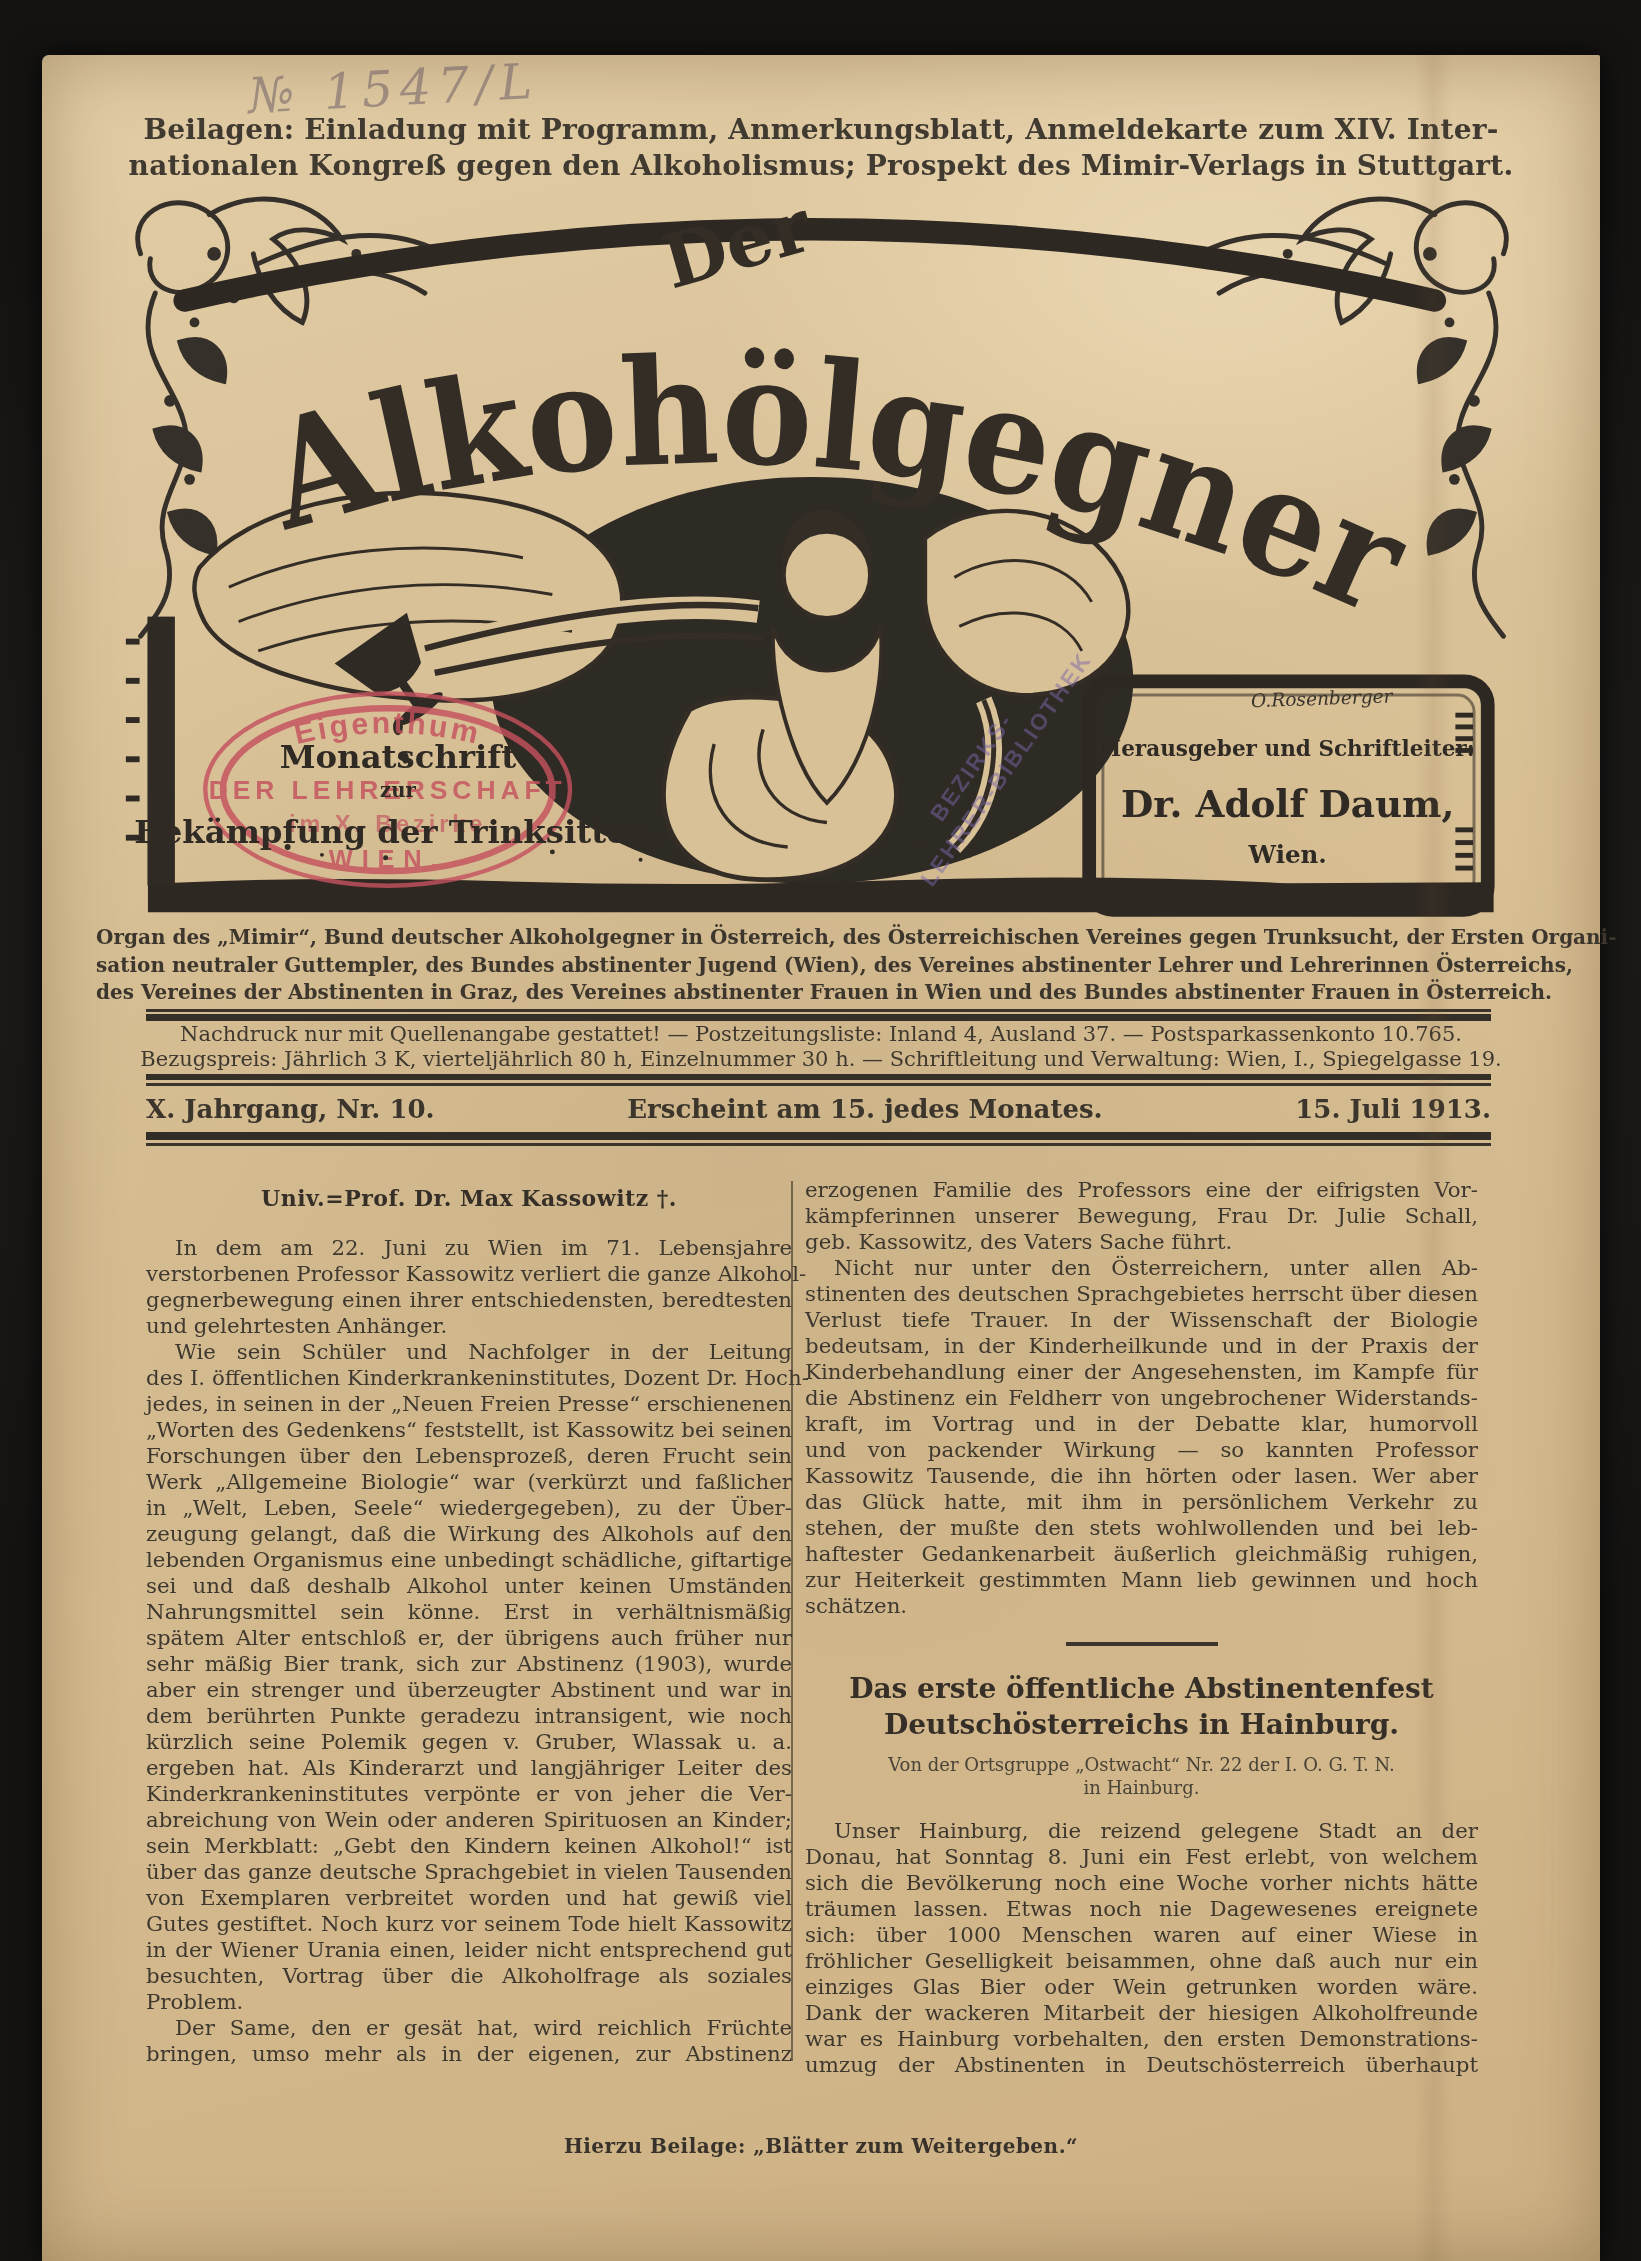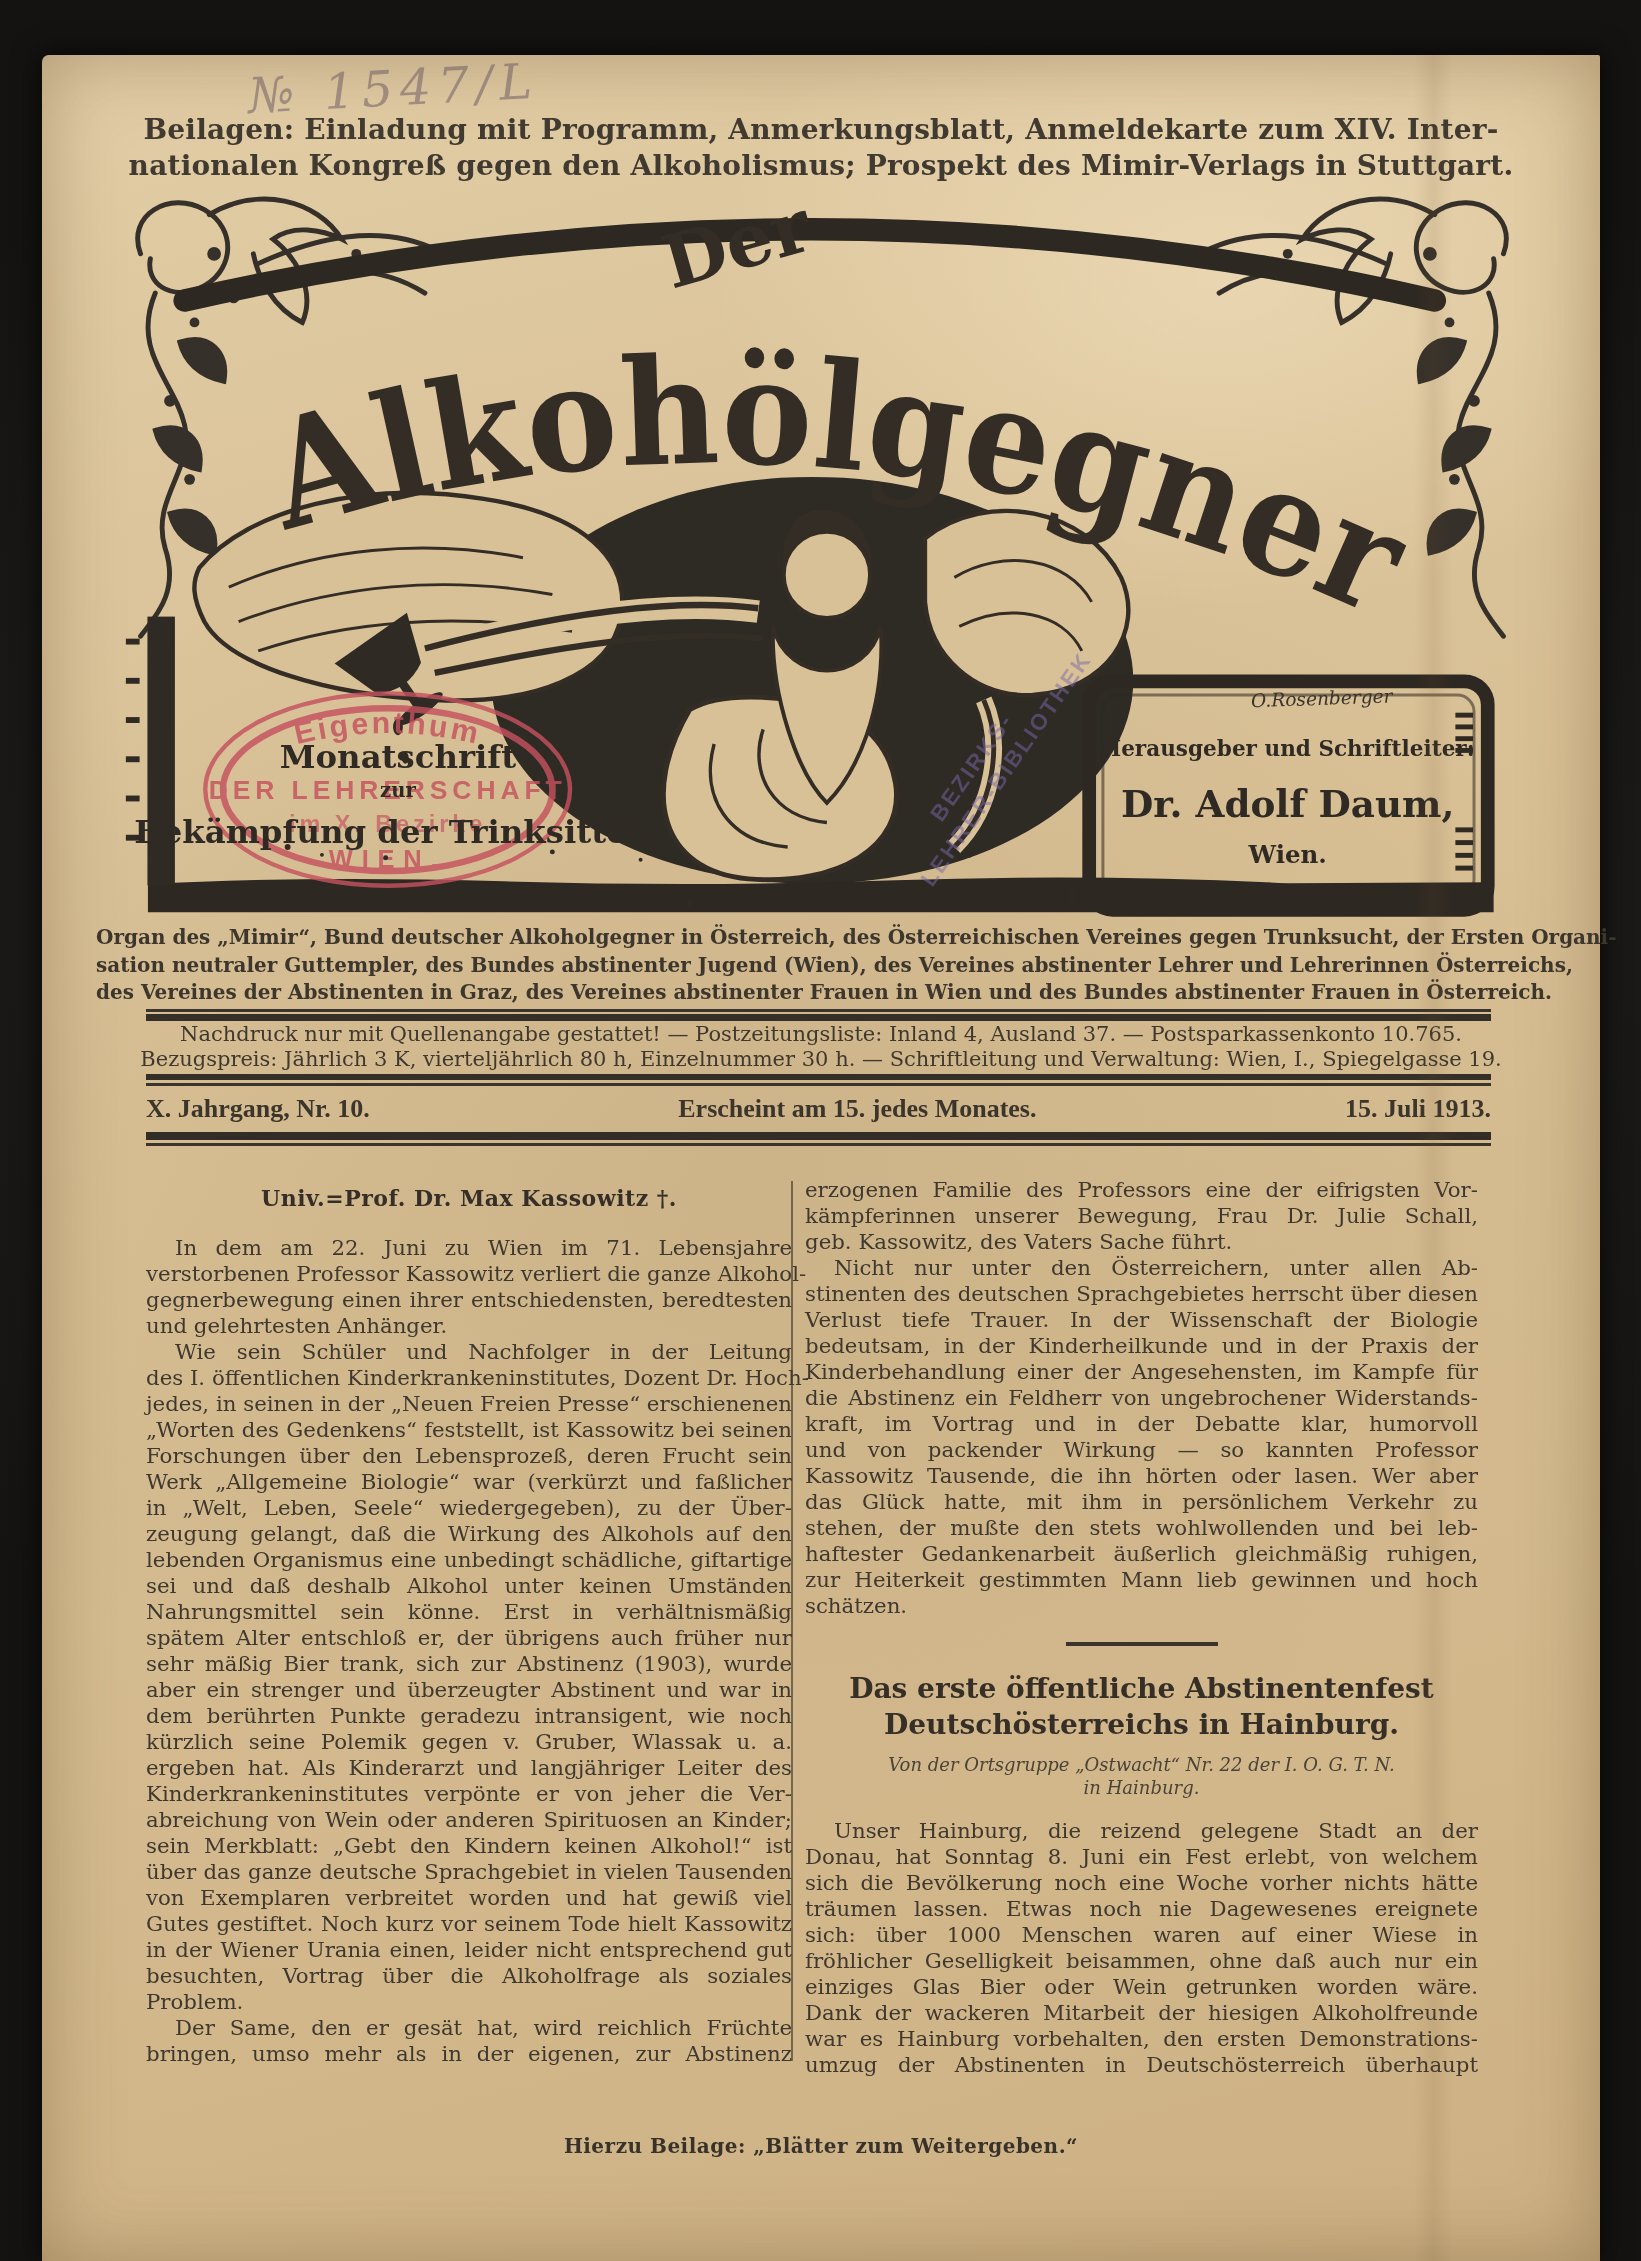--- a/index.html
+++ b/index.html
@@ -39,32 +39,32 @@
   .rule-a::after{content:'';position:absolute;top:5.4px;left:0;right:0;height:6.4px;background:#342f27;}
   .rule-b{top:1019px;height:11.8px;}
   .rule-b::before{content:'';position:absolute;top:0;left:0;right:0;height:6.4px;background:#342f27;}
   .rule-b::after{content:'';position:absolute;top:9.3px;left:0;right:0;height:2.5px;background:#3a342c;}
   .rule-c{top:1077px;height:14.7px;}
   .rule-c::before{content:'';position:absolute;top:0;left:0;right:0;height:7.8px;background:#322d26;}
   .rule-c::after{content:'';position:absolute;top:10.8px;left:0;right:0;height:2.9px;background:#3a342c;}
   .imprint{position:absolute;left:0;right:0;top:967px;text-align:center;}
   .imprint div{font-size:21px;line-height:24.5px;color:#3e382f;white-space:nowrap;}
   .issue-bar{position:absolute;left:104px;width:1345px;top:1039px;display:flex;
-    justify-content:space-between;align-items:baseline;font-family:Liberation Serif, serif;}
+    justify-content:space-between;align-items:baseline;}
   .issue-bar span{font-size:26px;font-weight:bold;color:#3b352c;white-space:nowrap;}
   .col{position:absolute;top:1122px;}
   .col-left{left:104px;width:646px;}
   .col-right{left:763px;width:673px;}
   .col-divider{position:absolute;left:749px;top:1126px;width:2px;height:880px;background:rgba(66,59,48,.65);}
   .col-heading{font-size:22px;font-weight:bold;text-align:center;line-height:34px;
     margin:3.9px 0 20.6px 0;color:#362f27;letter-spacing:0.5px;white-space:nowrap;}
   .heading-block{margin:25.5px 0 3.9px 0;}
   .heading-block div{font-size:28px;font-weight:bold;text-align:center;line-height:36px;
     color:#362f27;white-space:nowrap;}
-  .subheading-block{margin:9.8px 0 18.6px 0;font-style:italic;}
+  .subheading-block{margin:9.8px 0 18.6px 0;}
   .subheading-block div{font-size:18px;text-align:center;line-height:23px;color:#4a4338;white-space:nowrap;}
   .tline{font-size:21.3px;line-height:26px;text-align:justify;text-align-last:justify;
     color:#3e382f;white-space:nowrap;}
   .tline.indent{text-indent:29px;}
   .tline.last{text-align-last:left;}
   .end-rule{width:152px;height:4.4px;background:#3a342c;margin:22.6px auto 0 auto;}
   .footer-note{position:absolute;left:0;right:0;top:2079px;text-align:center;
     font-size:20px;font-weight:bold;color:#38322a;letter-spacing:0.5px;white-space:nowrap;}
 </style>
 </head>

